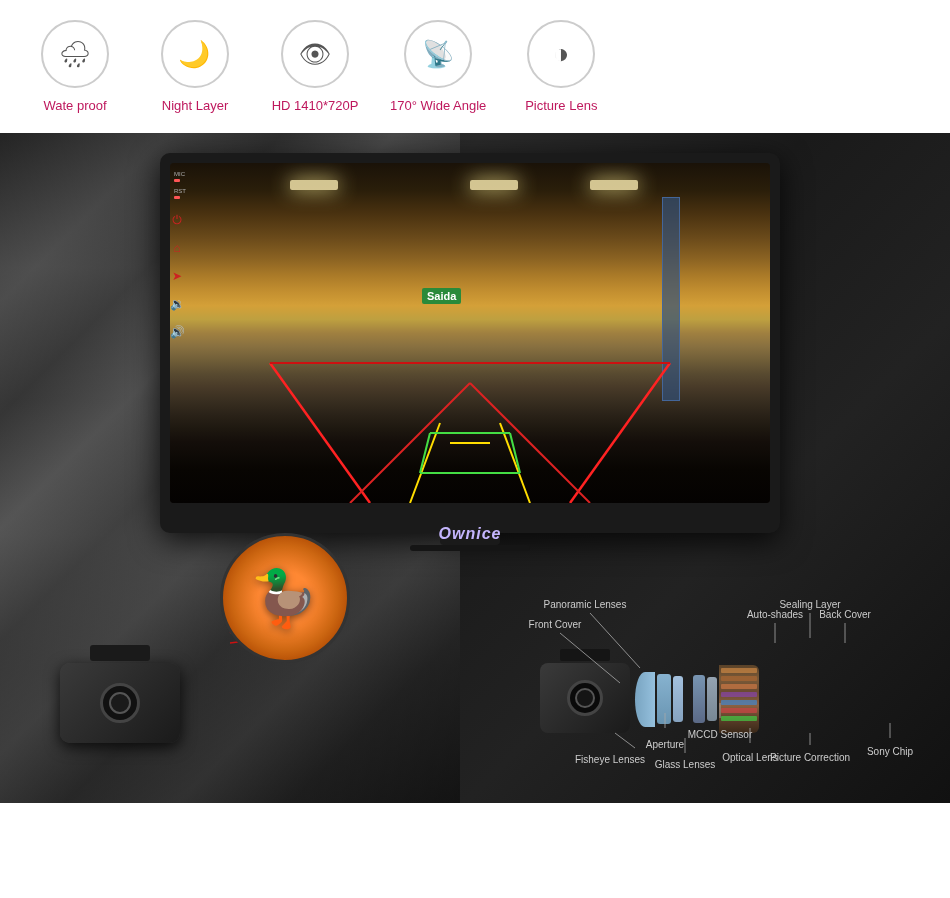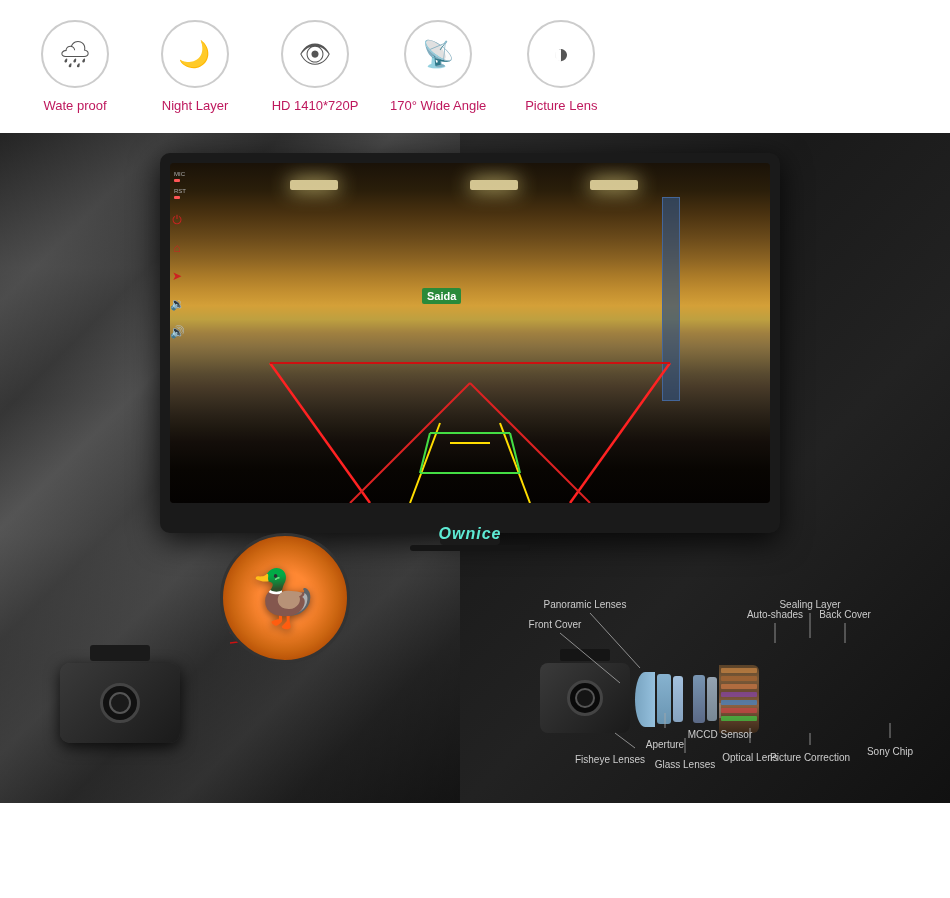--- a/index.html
+++ b/index.html
@@ -203,21 +203,21 @@
       border-radius: 4px;
       position: relative;
       overflow: hidden;
     }
 
     .monitor-brand {
       position: absolute;
       bottom: 8px;
       left: 50%;
       transform: translateX(-50%);
-      color: #5eead4;
+      color: #c4b5fd;
       font-style: italic;
       font-weight: bold;
       font-size: 16px;
       letter-spacing: 1px;
     }
 
     
     .bottom-cam {
       position: absolute;
       bottom: 30px;

